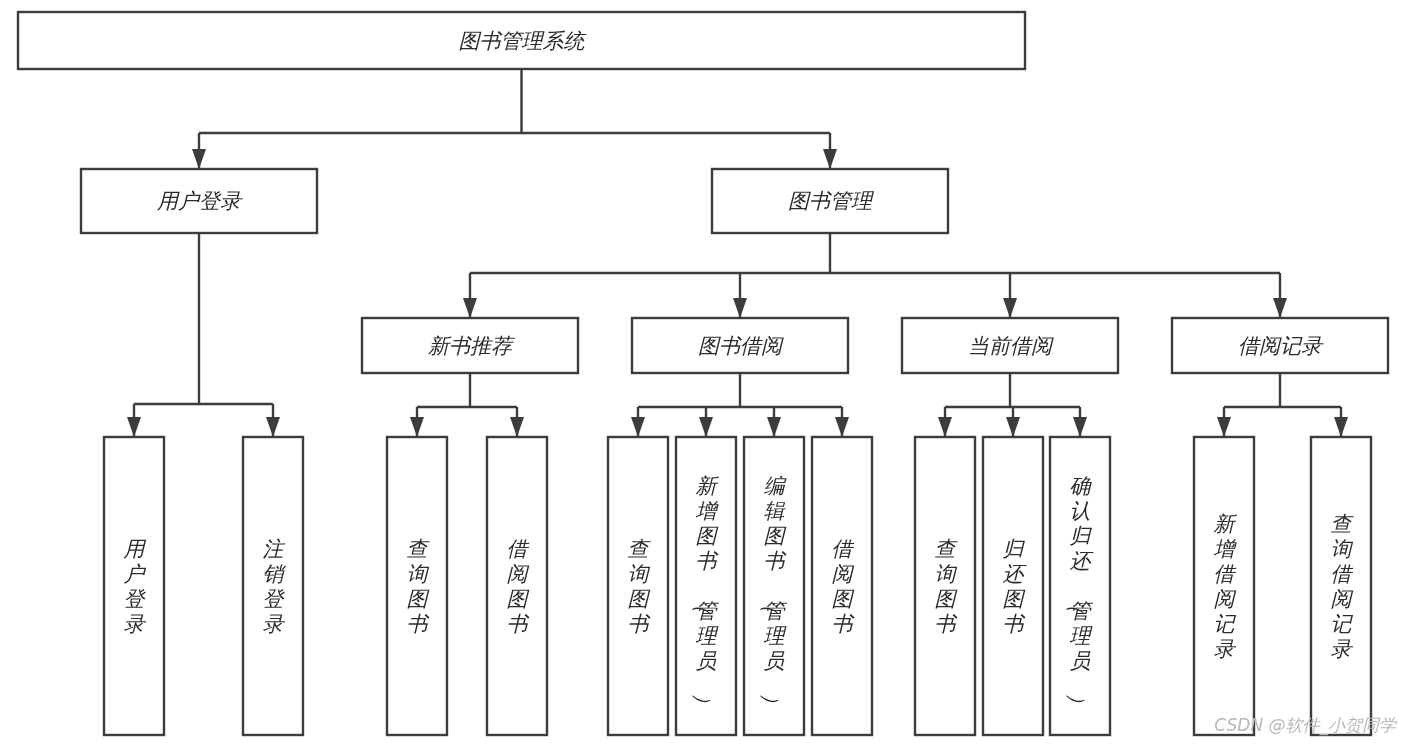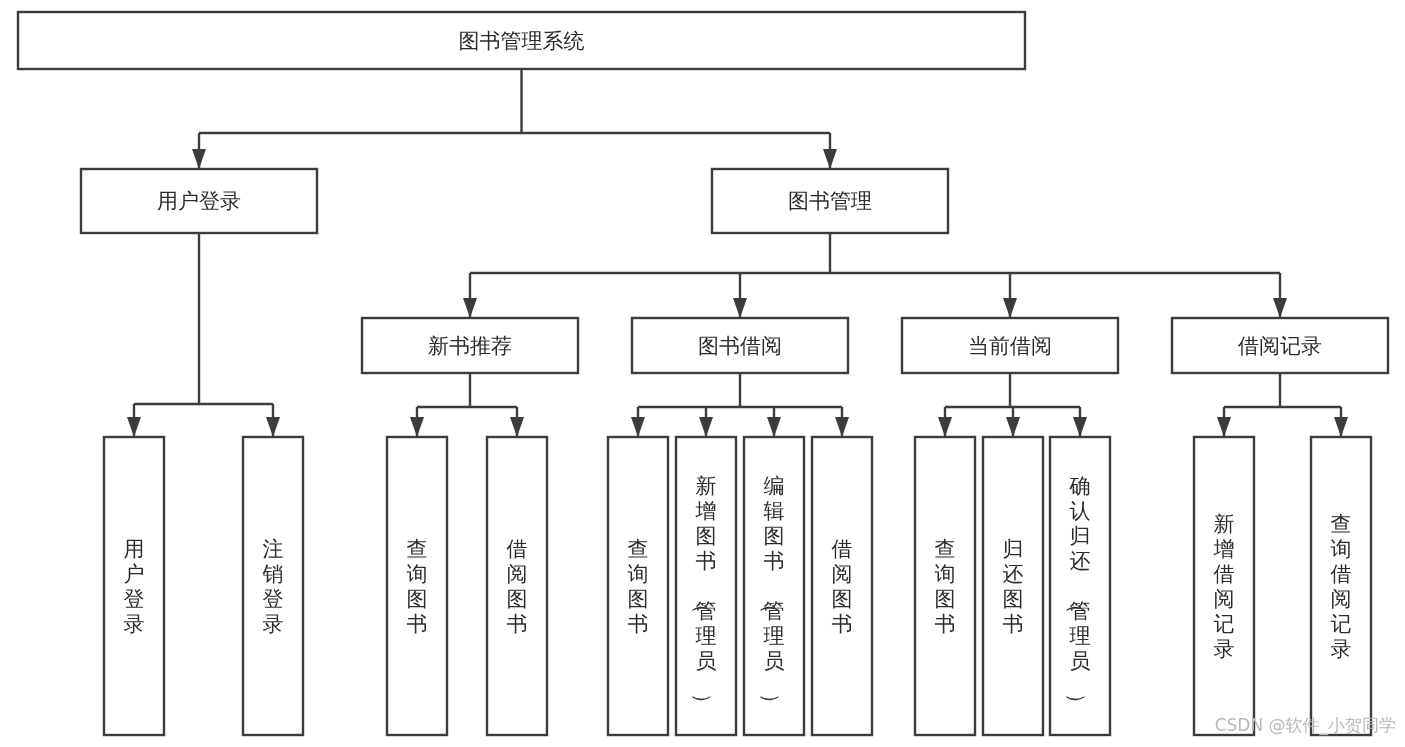--- a/index.html
+++ b/index.html
@@ -10,20 +10,21 @@
   }
   body {
     font-family: "DejaVu Sans", "Liberation Sans", sans-serif;
   }
   #diagram-root {
     position: relative;
     width: 1405px;
     height: 747px;
     background: #ffffff;
     overflow: hidden;
+    font-style: italic;
   }
   svg.diagram-canvas {
     position: absolute;
     left: 0;
     top: 0;
     width: 1405px;
     height: 747px;
     display: block;
   }
   .node-rect {

